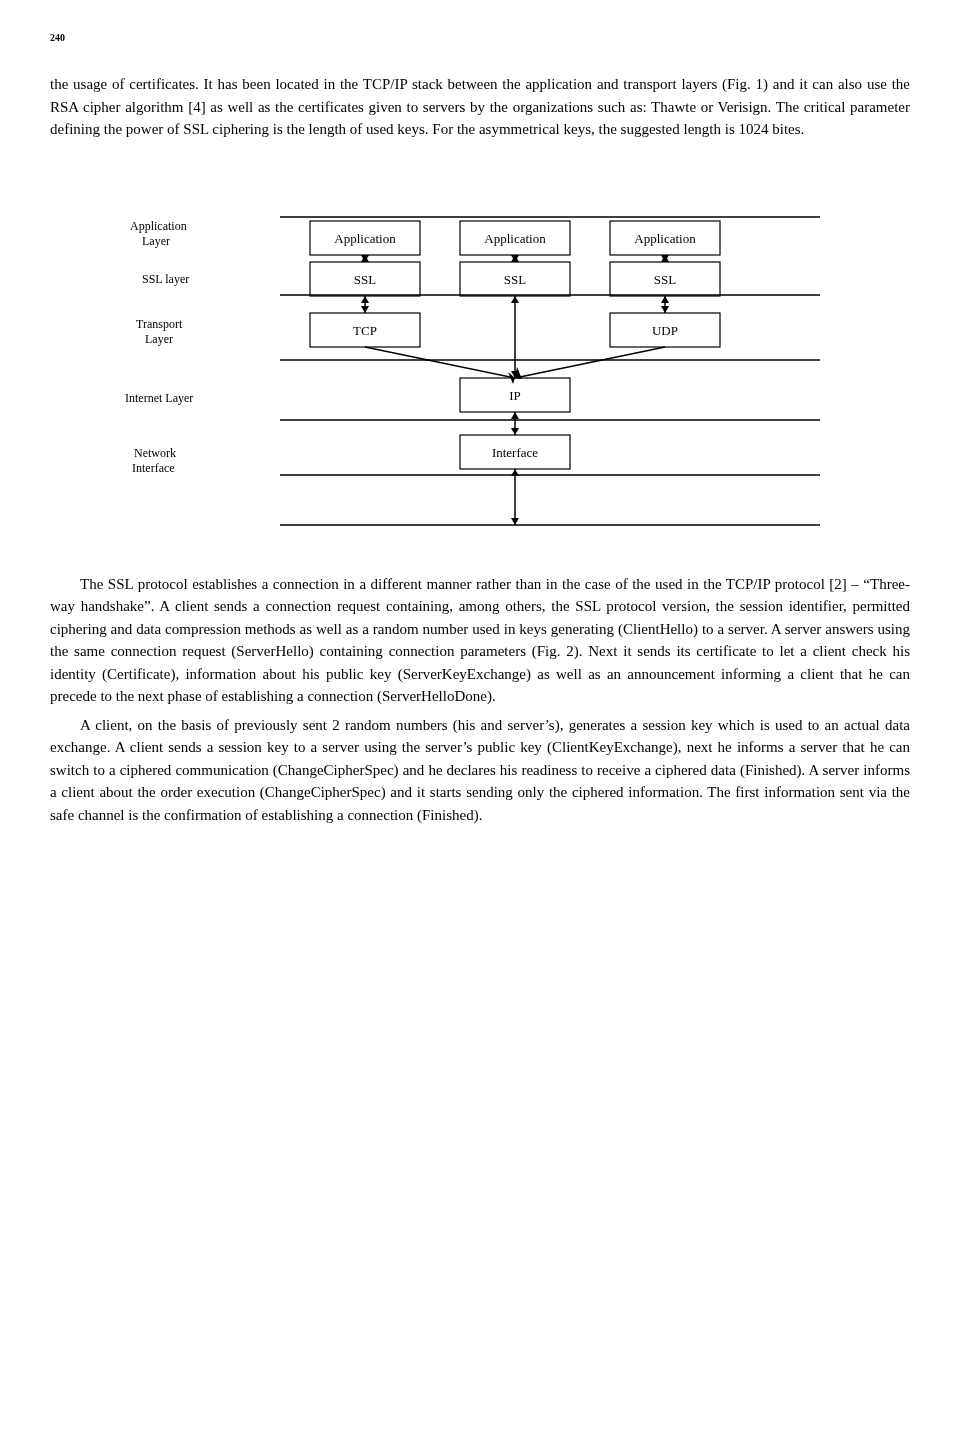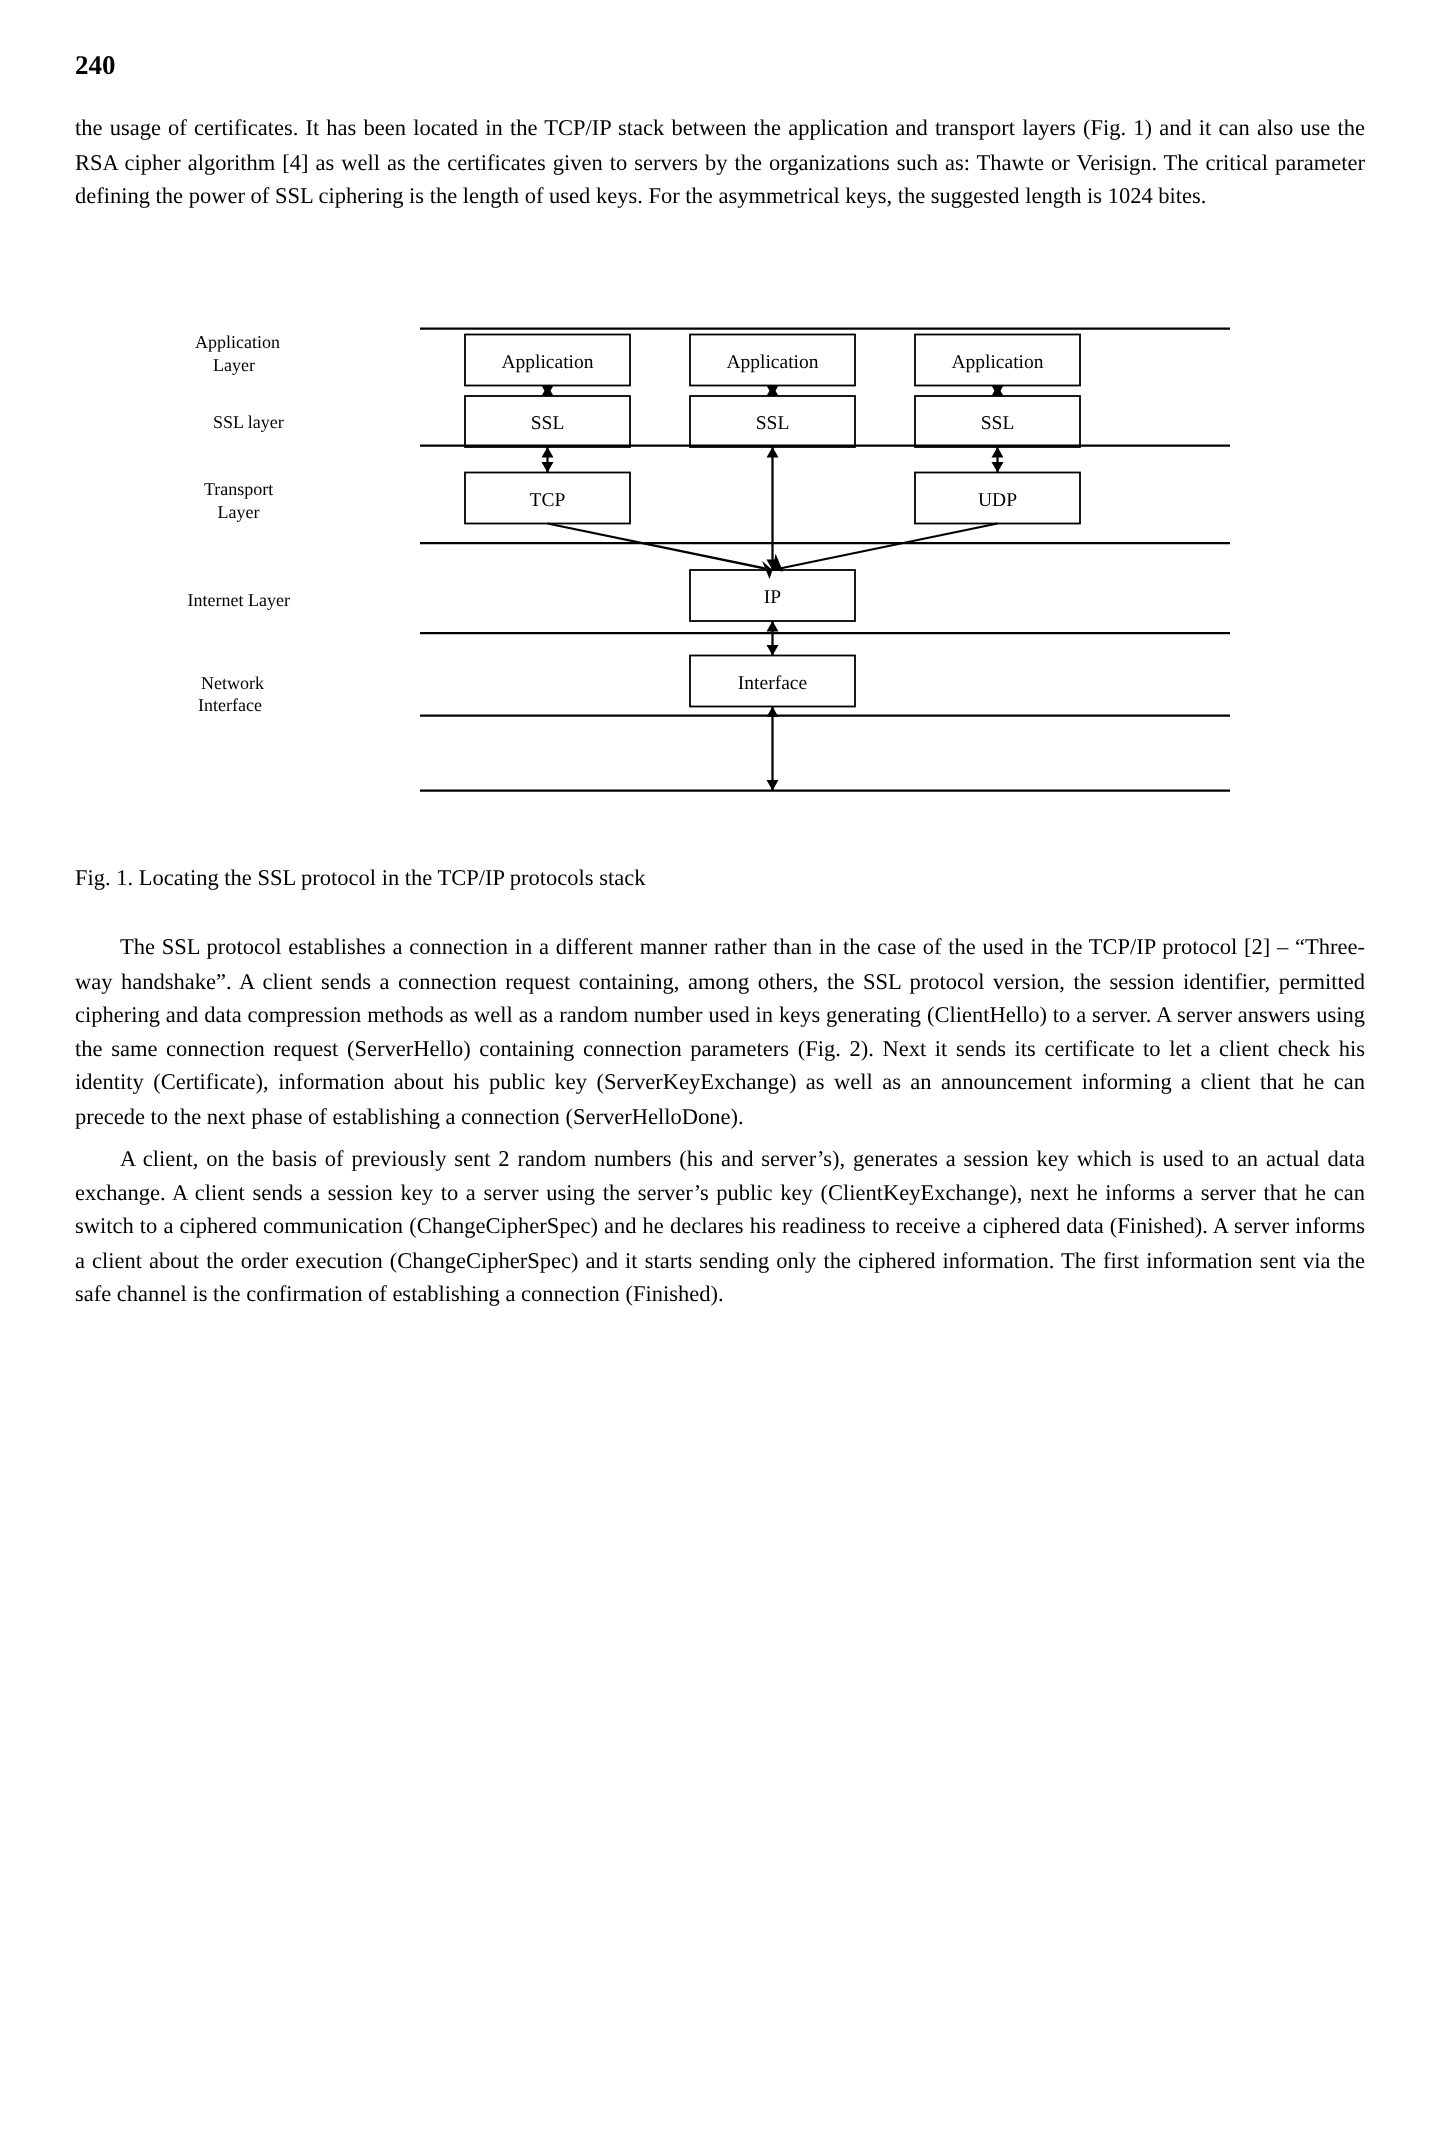--- a/index.html
+++ b/index.html
@@ -6,43 +6,43 @@
     body {
       font-family: "Times New Roman", Times, serif;
       font-size: 15px;
       line-height: 1.5;
       background: #fff;
       color: #000;
       width: 960px;
       padding: 30px 50px 50px 50px;
     }
     .page-number {
-      font-size: 18px;
+      font-size: 10px;
       font-weight: bold;
-      margin-bottom: 18px;
+      margin-bottom: 28px;
     }
     .text-block {
       margin-bottom: 10px;
       text-align: justify;
     }
     .text-block p {
       text-indent: 2em;
       margin-bottom: 6px;
       text-align: justify;
     }
     .text-block p.no-indent {
       text-indent: 0;
     }
 
     
     .diagram-container {
       margin: 24px auto 8px auto;
       display: flex;
-      flex-direction: column;
-      align-items: flex-start;
+      flex-direction: row;
+      align-items: flex-end;
       width: 100%;
     }
     .diagram-svg {
       display: block;
       margin: 0 auto;
     }
     .fig-caption {
       text-align: center;
       margin-top: 8px;
       margin-bottom: 16px;
@@ -154,19 +154,18 @@
 
     <line x1="395" y1="247" x2="395" y2="270" stroke="#000" stroke-width="1.5"></line>
     <polygon points="395,247 391,254 399,254" fill="#000"></polygon>
     <polygon points="395,270 391,263 399,263" fill="#000"></polygon>
 
     <line x1="395" y1="304" x2="395" y2="360" stroke="#000" stroke-width="1.5"></line>
     <polygon points="395,304 391,311 399,311" fill="#000"></polygon>
     <polygon points="395,360 391,353 399,353" fill="#000"></polygon>
 
   </svg>
-  <div class="fig-caption">Fig. 1. Locating the SSL protocol in the TCP/IP protocols stack</div>
 </div>
 
 <div class="text-block">
   <p>The SSL protocol establishes a connection in a different manner rather than in the case of the used in the TCP/IP protocol [2] – “Three-way handshake”. A client sends a connection request containing, among others, the SSL protocol version, the session identifier, permitted ciphering and data compression methods as well as a random number used in keys generating (ClientHello) to a server. A server answers using the same connection request (ServerHello) containing connection parameters (Fig. 2). Next it sends its certificate to let a client check his identity (Certificate), information about his public key (ServerKeyExchange) as well as an announcement informing a client that he can precede to the next phase of establishing a connection (ServerHelloDone).</p>
   <p>A client, on the basis of previously sent 2 random numbers (his and server’s), generates a session key which is used to an actual data exchange. A client sends a session key to a server using the server’s public key (ClientKeyExchange), next he informs a server that he can switch to a ciphered communication (ChangeCipherSpec) and he declares his readiness to receive a ciphered data (Finished). A server informs a client about the order execution (ChangeCipherSpec) and it starts sending only the ciphered information. The first information sent via the safe channel is the confirmation of establishing a connection (Finished).</p>
 </div>
 
 </body></html>

